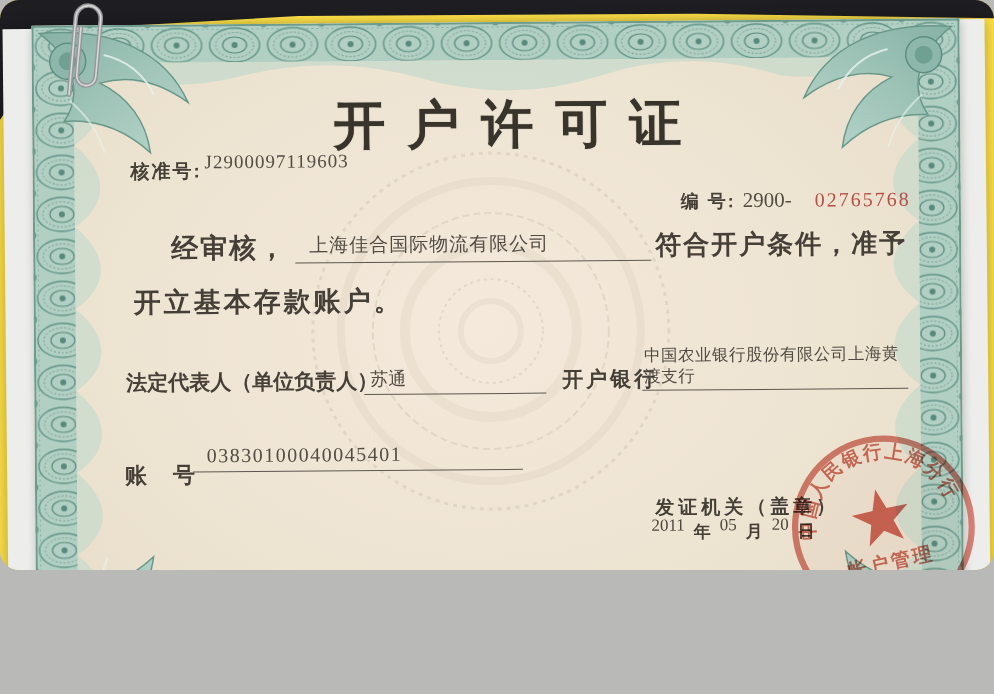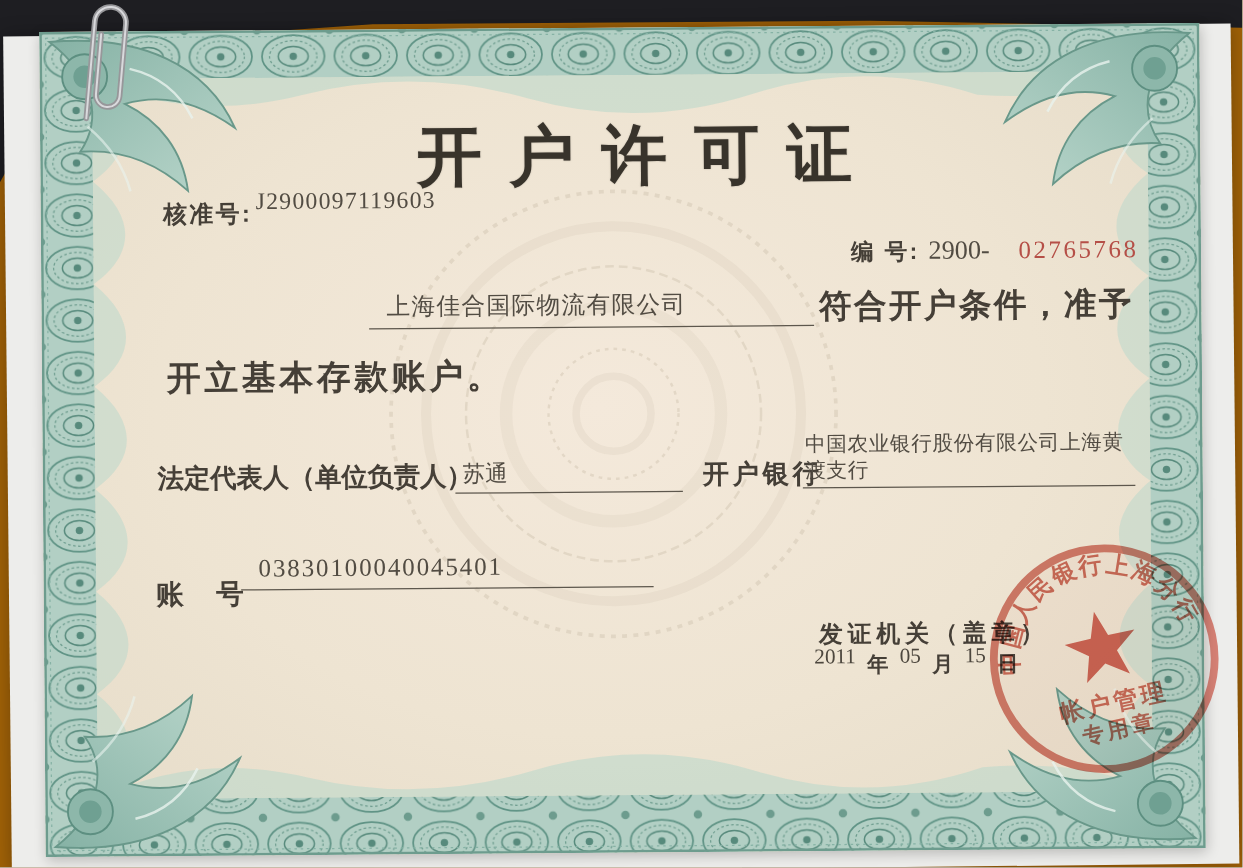--- a/index.html
+++ b/index.html
@@ -1,19 +1,19 @@
 <!DOCTYPE html>
 <html><head>
 <meta charset="utf-8">
 <style>
   * { margin:0; padding:0; box-sizing:border-box; }
   html,body { background:#b9b9b7; }
   .scene{
-    position:relative; width:994px; height:694px; overflow:hidden;
-    background:#a16207; font-family:"Liberation Sans",sans-serif;
+    position:relative; width:994px; height:570px; overflow:hidden;
+    background:#fde047; font-family:"Liberation Sans",sans-serif;border-radius:19px;
   }
   .bg-dark{
     position:absolute; inset:0; background:#1e1e22;
     clip-path:polygon(0 0,100% 0,100% 3.2%,70% 2.4%,30% 2.8%,12% 4.6%,4.5% 9.5%,0 21%);
   }
   .bg-sheet{
     position:absolute; left:6px; top:24px; width:982px; height:672px;
     background:#ededeb; transform:rotate(-0.6deg);
     box-shadow:0 0 16px rgba(0,0,0,.3);
   }
@@ -139,20 +139,21 @@
 
     <div class="lbl approval-label">核准号:</div>
     <div class="val approval-value">J2900097119603</div>
 
     <div class="serial-row">
       <span class="serial-label">编 号:</span>
       <span class="serial-prefix val">2900-</span>
       <span class="serial-number val">02765768</span>
     </div>
 
+    <div class="lbl reviewed-label">经审核，</div>
     <div class="uline company-line">
       <span class="val">上海佳合国际物流有限公司</span>
     </div>
     <div class="lbl condition-text">符合开户条件，准予</div>
     <div class="lbl account-type-text">开立基本存款账户。</div>
 
     <div class="lbl legal-label">法定代表人（单位负责人）</div>
     <div class="uline legal-line">
       <span class="val">苏通</span>
     </div>
@@ -166,21 +167,21 @@
     <div class="uline account-line">
       <span class="val">03830100040045401</span>
     </div>
 
     <div class="lbl issuer-label">发证机关（盖章）</div>
     <div class="date-row">
       <span class="date-num">2011</span>
       <span class="date-unit">年</span>
       <span class="date-num">05</span>
       <span class="date-unit">月</span>
-      <span class="date-num">15</span>
+      <span class="date-num">20</span>
       <span class="date-unit">日</span>
     </div>
 
     <svg class="seal" viewBox="0 0 200 200">
       <defs>
         <path id="sealArc" d="M100,100 m-72,0 a72,72 0 1,1 144,0" fill="none"></path>
       </defs>
       <circle cx="100" cy="100" r="92" fill="rgba(215,95,82,0.05)" stroke="#cc5a4c" stroke-width="6.5" opacity=".85"></circle>
       <text font-size="20" fill="#c8503f" font-weight="bold" letter-spacing="2" opacity=".9">
         <textPath href="#sealArc" startOffset="2" textLength="212" lengthAdjust="spacingAndGlyphs">中国人民银行上海分行</textPath>

